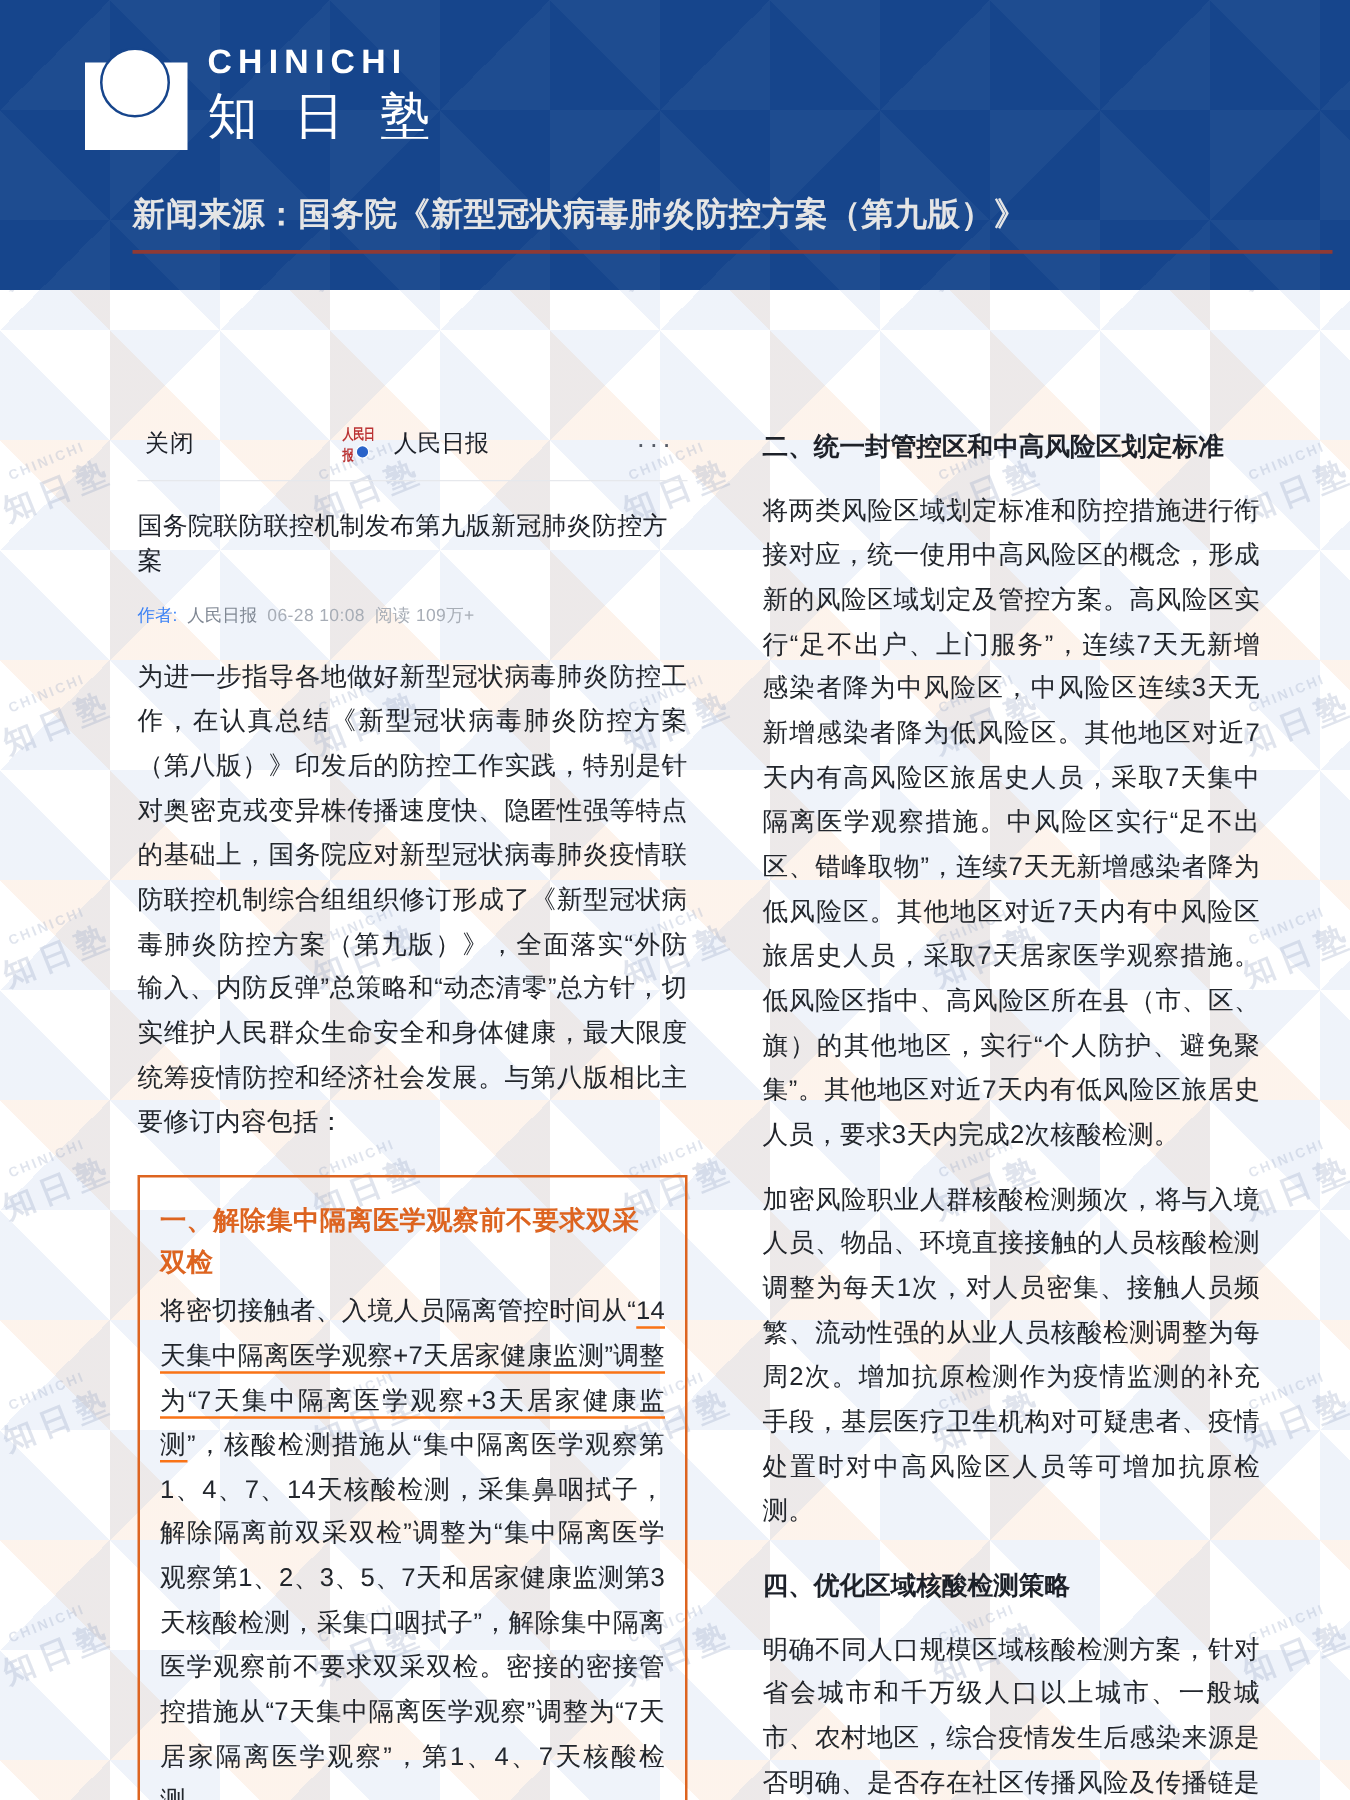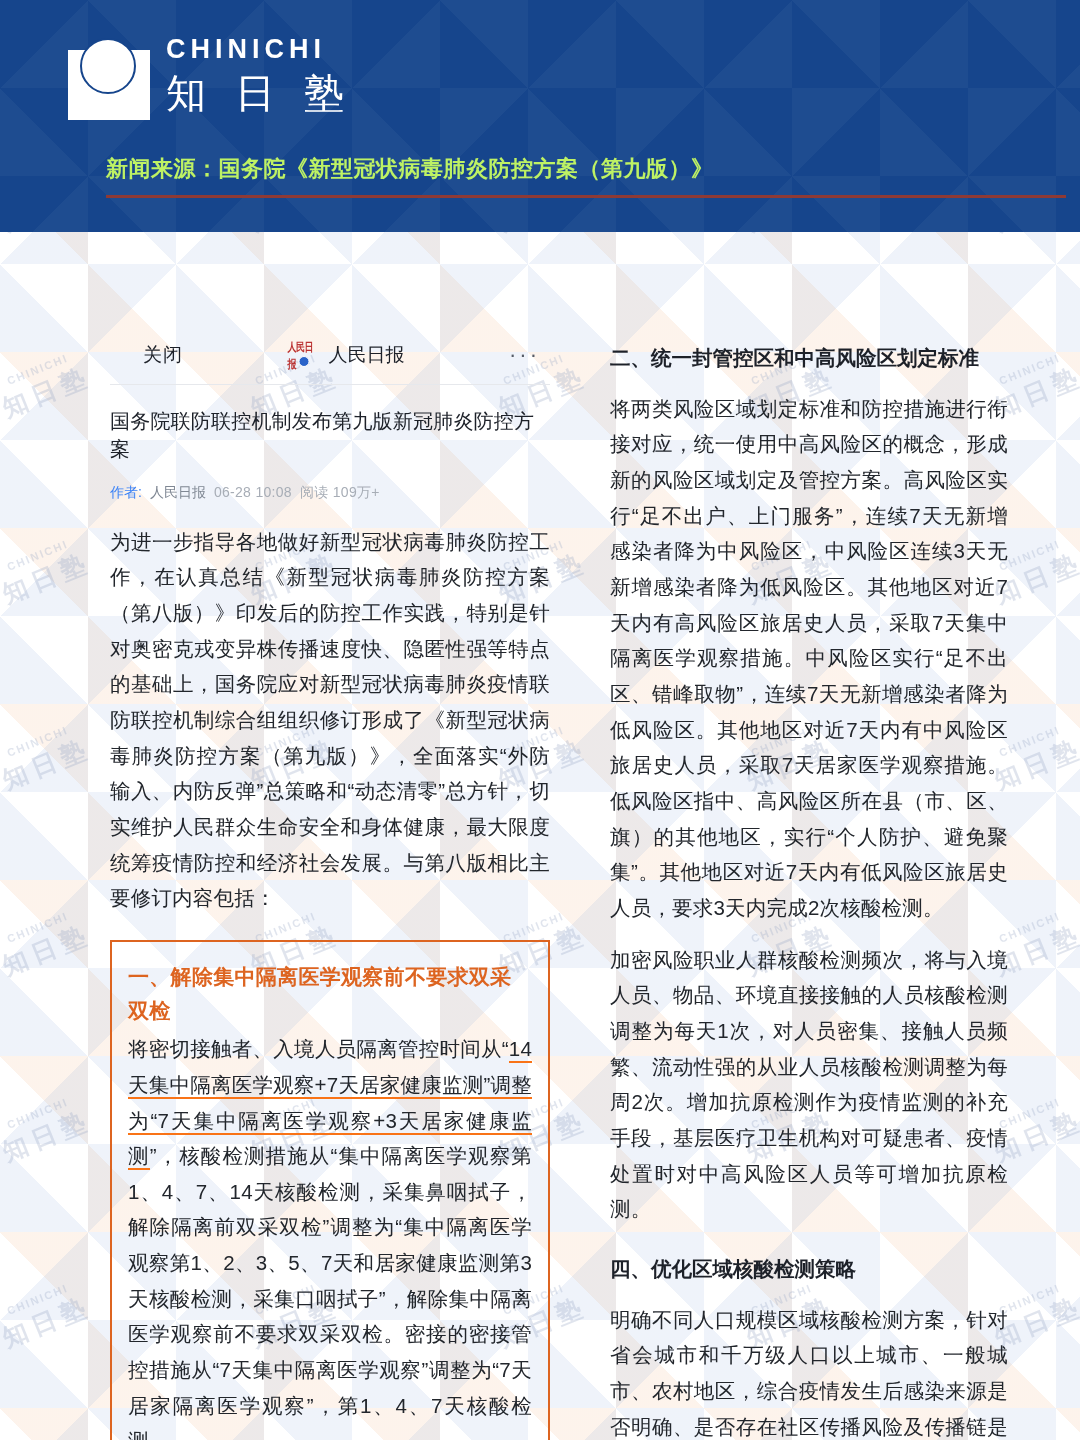--- a/index.html
+++ b/index.html
@@ -141,22 +141,22 @@
     margin-top: 7px;
   }
 
   .banner-title-wrap {
     position: absolute;
     left: 106px;
     right: 20px;
     top: 155px;
   }
   .banner-title {
-    color: #bef264;
-    font-size: 22px;
+    color: #e5e5e5;
+    font-size: 26px;
     font-weight: 700;
     letter-spacing: .5px;
     line-height: 1.25;
     white-space: nowrap;
   }
   .banner-rule {
     margin-top: 12px;
     width: 960px;
     height: 3px;
     background: #8E3A35;
@@ -177,21 +177,20 @@
   .app-bar {
     display: flex;
     align-items: center;
     padding: 0 6px 16px 6px;
     border-bottom: 1px solid #e6e8ec;
   }
   .app-close {
     font-size: 19px;
     color: #1d2129;
     letter-spacing: 1px;
-    margin-left: 27px;
   }
   .app-source {
     flex: 1;
     display: flex;
     align-items: center;
     justify-content: center;
     gap: 9px;
   }
   .pd-logo {
     position: relative;

